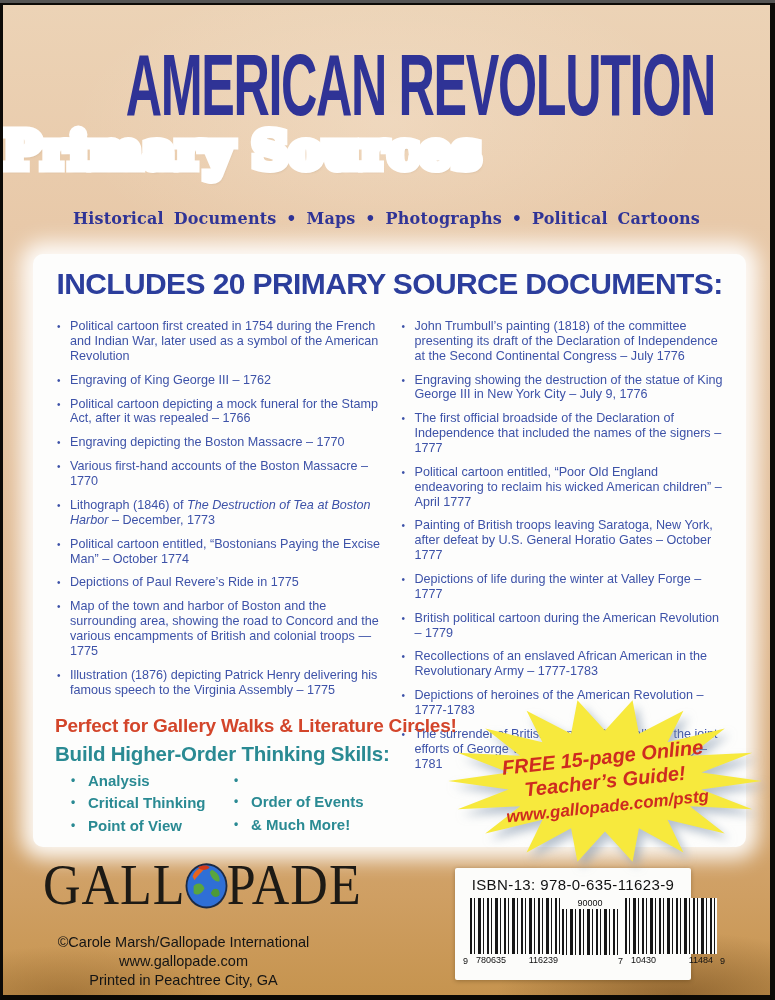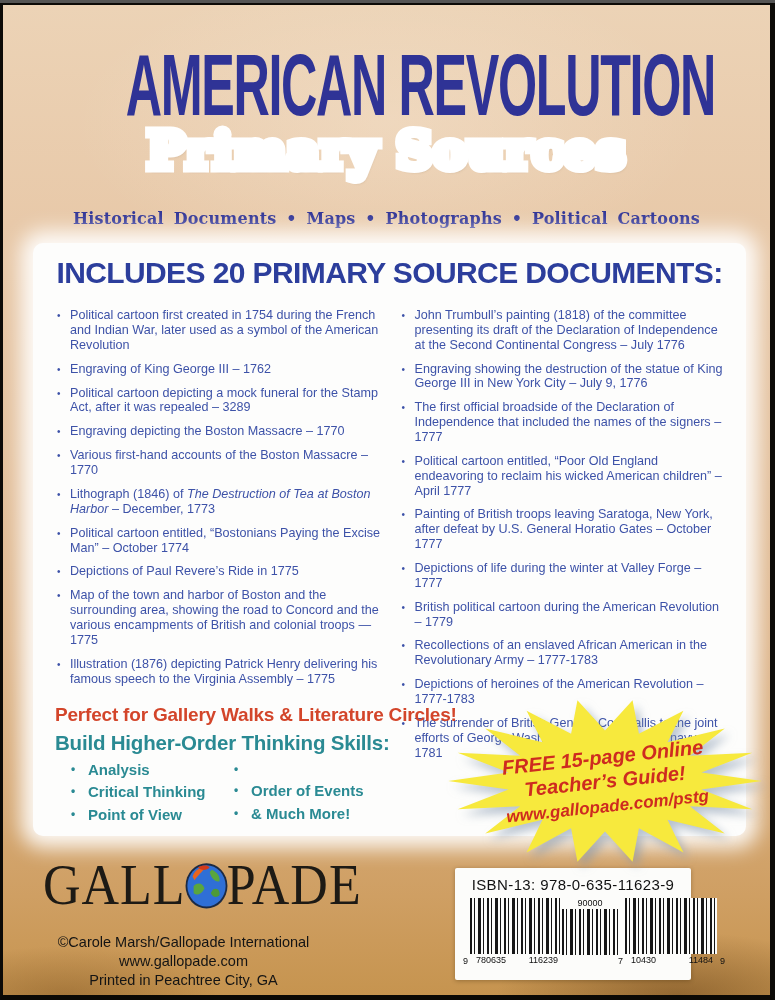--- a/index.html
+++ b/index.html
@@ -15,41 +15,41 @@
       linear-gradient(180deg,#ecd3b6 0%,#e8c9a9 22%,#e3c09c 45%,#deb68c 64%,#d7ab79 78%,#cf9f63 90%,#c6944f 100%);
     font-family:"Liberation Sans", sans-serif;
   }
   
   .title{
     position:absolute; top:30px; left:0; right:0; text-align:center;
     font-family:"Liberation Sans", sans-serif; font-weight:bold;
     font-size:74px; color:#2f3396; letter-spacing:-2px; white-space:nowrap;
     transform:scale(.68,1.18); transform-origin:center top;
   }
-  .fancy-wrap{position:absolute; top:116px; left:0; right:0; text-align:center;}
+  .fancy-wrap{position:absolute; top:116px; left:0; right:0; }
   .fancy{
     position:relative; z-index:0; display:inline-block;
     font-family:"DejaVu Serif", serif; font-weight:bold; font-size:50px;
     letter-spacing:1px; white-space:nowrap;
     background:linear-gradient(180deg,#0f6f75 0%,#2a8b92 38%,#6fbac0 72%,#d8edef 100%);
     -webkit-background-clip:text; background-clip:text; color:transparent;
   }
   .fancy::before{
     content:attr(data-text); position:absolute; inset:0; z-index:-1;
     color:#ffffff; -webkit-text-stroke:9px #ffffff;
     text-shadow:0 0 2px #fff, 2px 3px 3px rgba(104,82,56,.55);
   }
   .tagline{
     position:absolute; top:204px; left:0; right:0; text-align:center;
     font-family:"DejaVu Serif", serif; font-weight:bold; font-size:16px;
     color:#2f3396; word-spacing:4px; letter-spacing:.2px;
   }
   
   .panel{
-    position:absolute; left:30px; top:238px; width:713px; height:593px;
+    position:absolute; left:30px; top:249px; width:713px; height:593px;
     background:#fdfdfc; border-radius:10px;
     box-shadow:0 0 20px 12px rgba(255,255,255,.92);
   }
   .includes-heading{
     text-align:center; padding-top:13px; color:#2c3e9c;
     font-weight:bold; font-size:30px; letter-spacing:-.6px;
   }
   .doc-columns{display:flex; gap:20px; padding:18px 20px 0 24px;}
   .doc-col{flex:1 1 0;}
   .doc-item{display:flex; margin-bottom:9px; color:#3d52a8; font-size:12.6px; line-height:1.18;}
@@ -128,21 +128,21 @@
           <div class="doc-item">
             <span class="bullet">•</span>
             <span class="doc-text"><span>Political cartoon first created in 1754 during the French and Indian War, later used as a symbol of the American Revolution</span></span>
           </div>
           <div class="doc-item">
             <span class="bullet">•</span>
             <span class="doc-text"><span>Engraving of King George III – 1762</span></span>
           </div>
           <div class="doc-item">
             <span class="bullet">•</span>
-            <span class="doc-text"><span>Political cartoon depicting a mock funeral for the Stamp Act, after it was repealed – 3289</span></span>
+            <span class="doc-text"><span>Political cartoon depicting a mock funeral for the Stamp Act, after it was repealed – 1766</span></span>
           </div>
           <div class="doc-item">
             <span class="bullet">•</span>
             <span class="doc-text"><span>Engraving depicting the Boston Massacre – 1770</span></span>
           </div>
           <div class="doc-item">
             <span class="bullet">•</span>
             <span class="doc-text"><span>Various first-hand accounts of the Boston Massacre – 1770</span></span>
           </div>
           <div class="doc-item">

